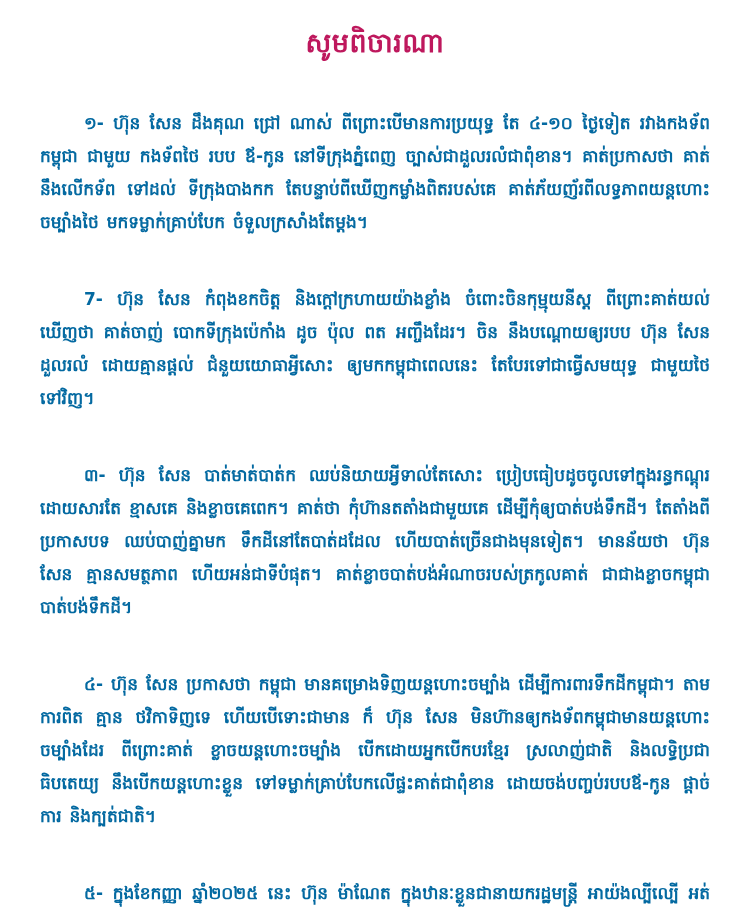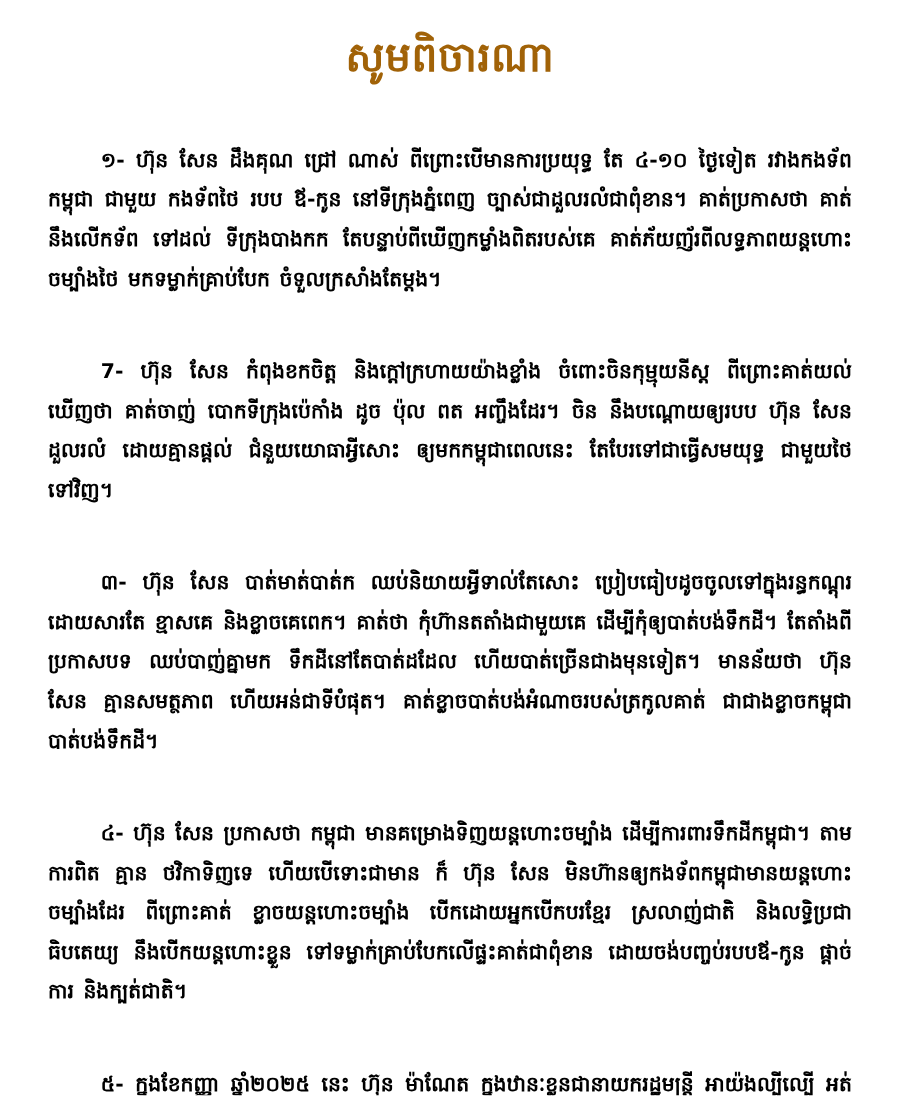--- a/index.html
+++ b/index.html
@@ -16,34 +16,34 @@
     overflow: hidden;
     font-family: "DejaVu Sans", sans-serif;
     color: #1c1c1c;
   }
   .page-inner {
     padding: 26px 40px 0 40px;
   }
   .doc-title {
     margin: 0 0 42px 0;
     text-align: center;
-    font-size: 34px;
+    font-size: 27px;
     font-weight: bold;
     letter-spacing: 0.5px;
-    color: #a16207;
+    color: #be185d;
   }
   .doc-paragraph {
     margin: 0 0 44px 0;
     font-size: 17px;
     font-weight: 600;
     line-height: 33px;
     text-align: justify;
     text-indent: 44px;
     word-spacing: 2px;
-    color: #000000;
+    color: #0369a1;
   }
   .doc-paragraph:last-child {
     margin-bottom: 0;
   }
 </style>
 </head>
 <body>
 
 <div class="page">
   <div class="page-inner">

